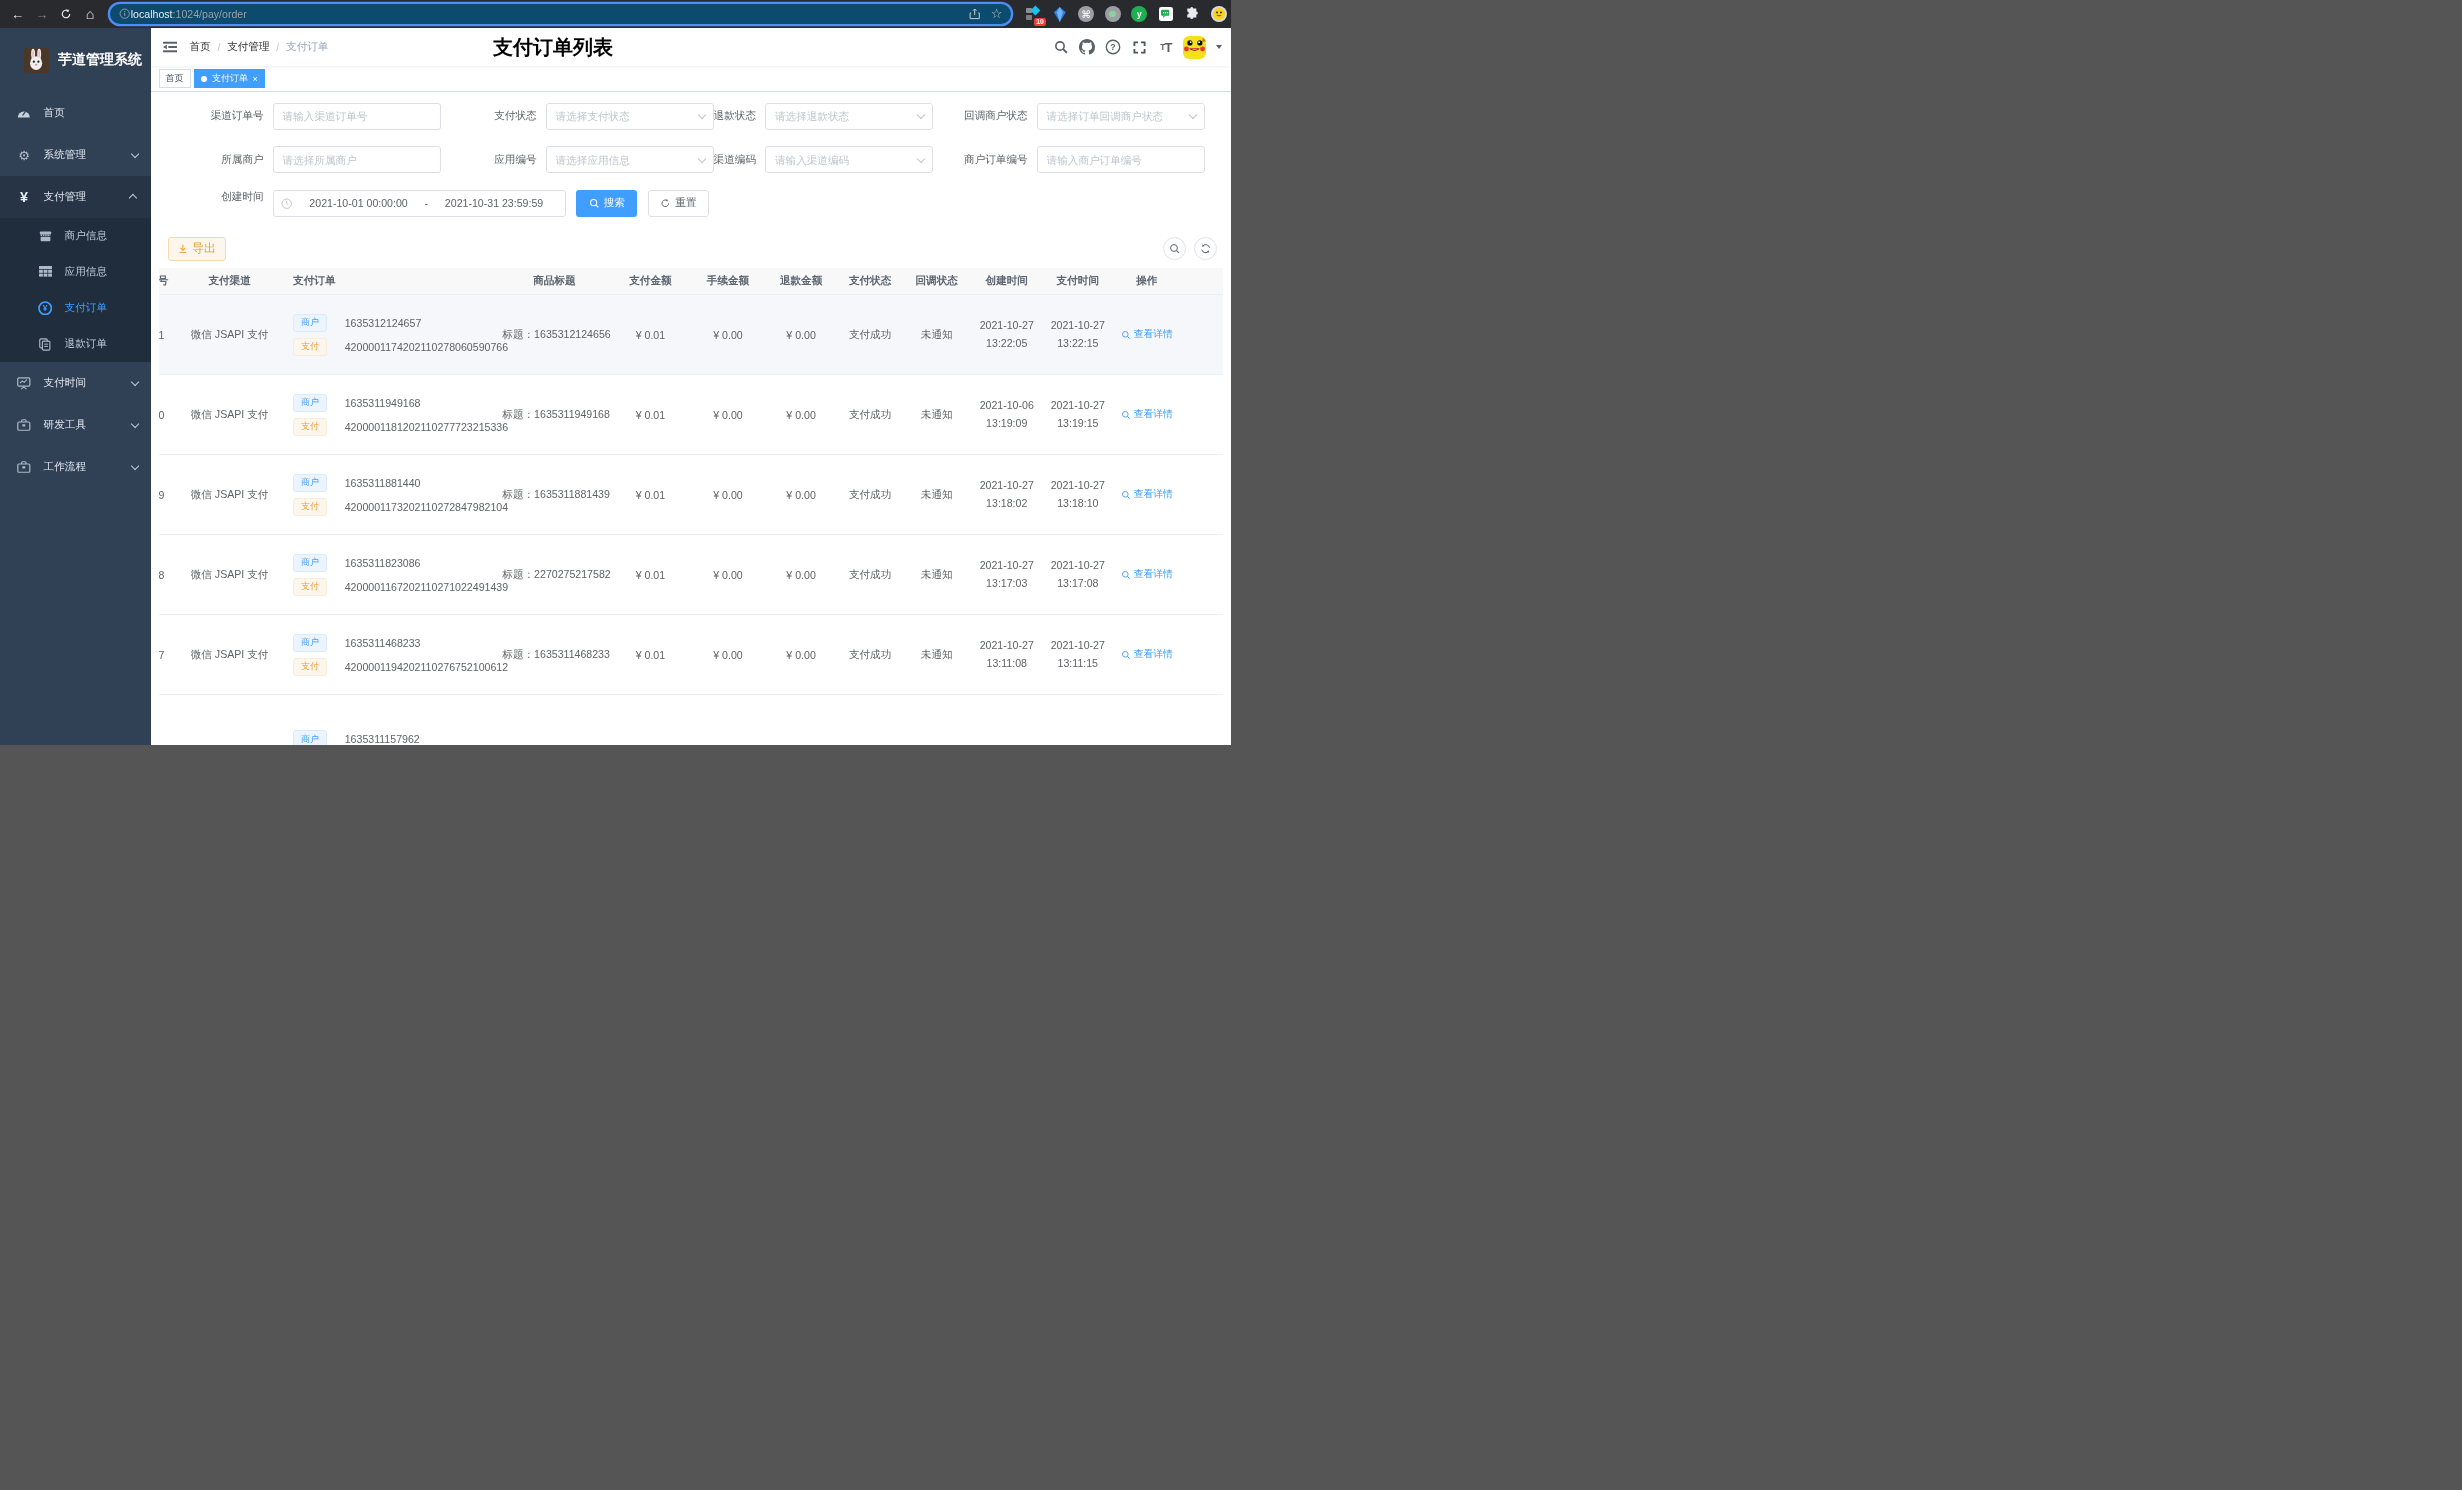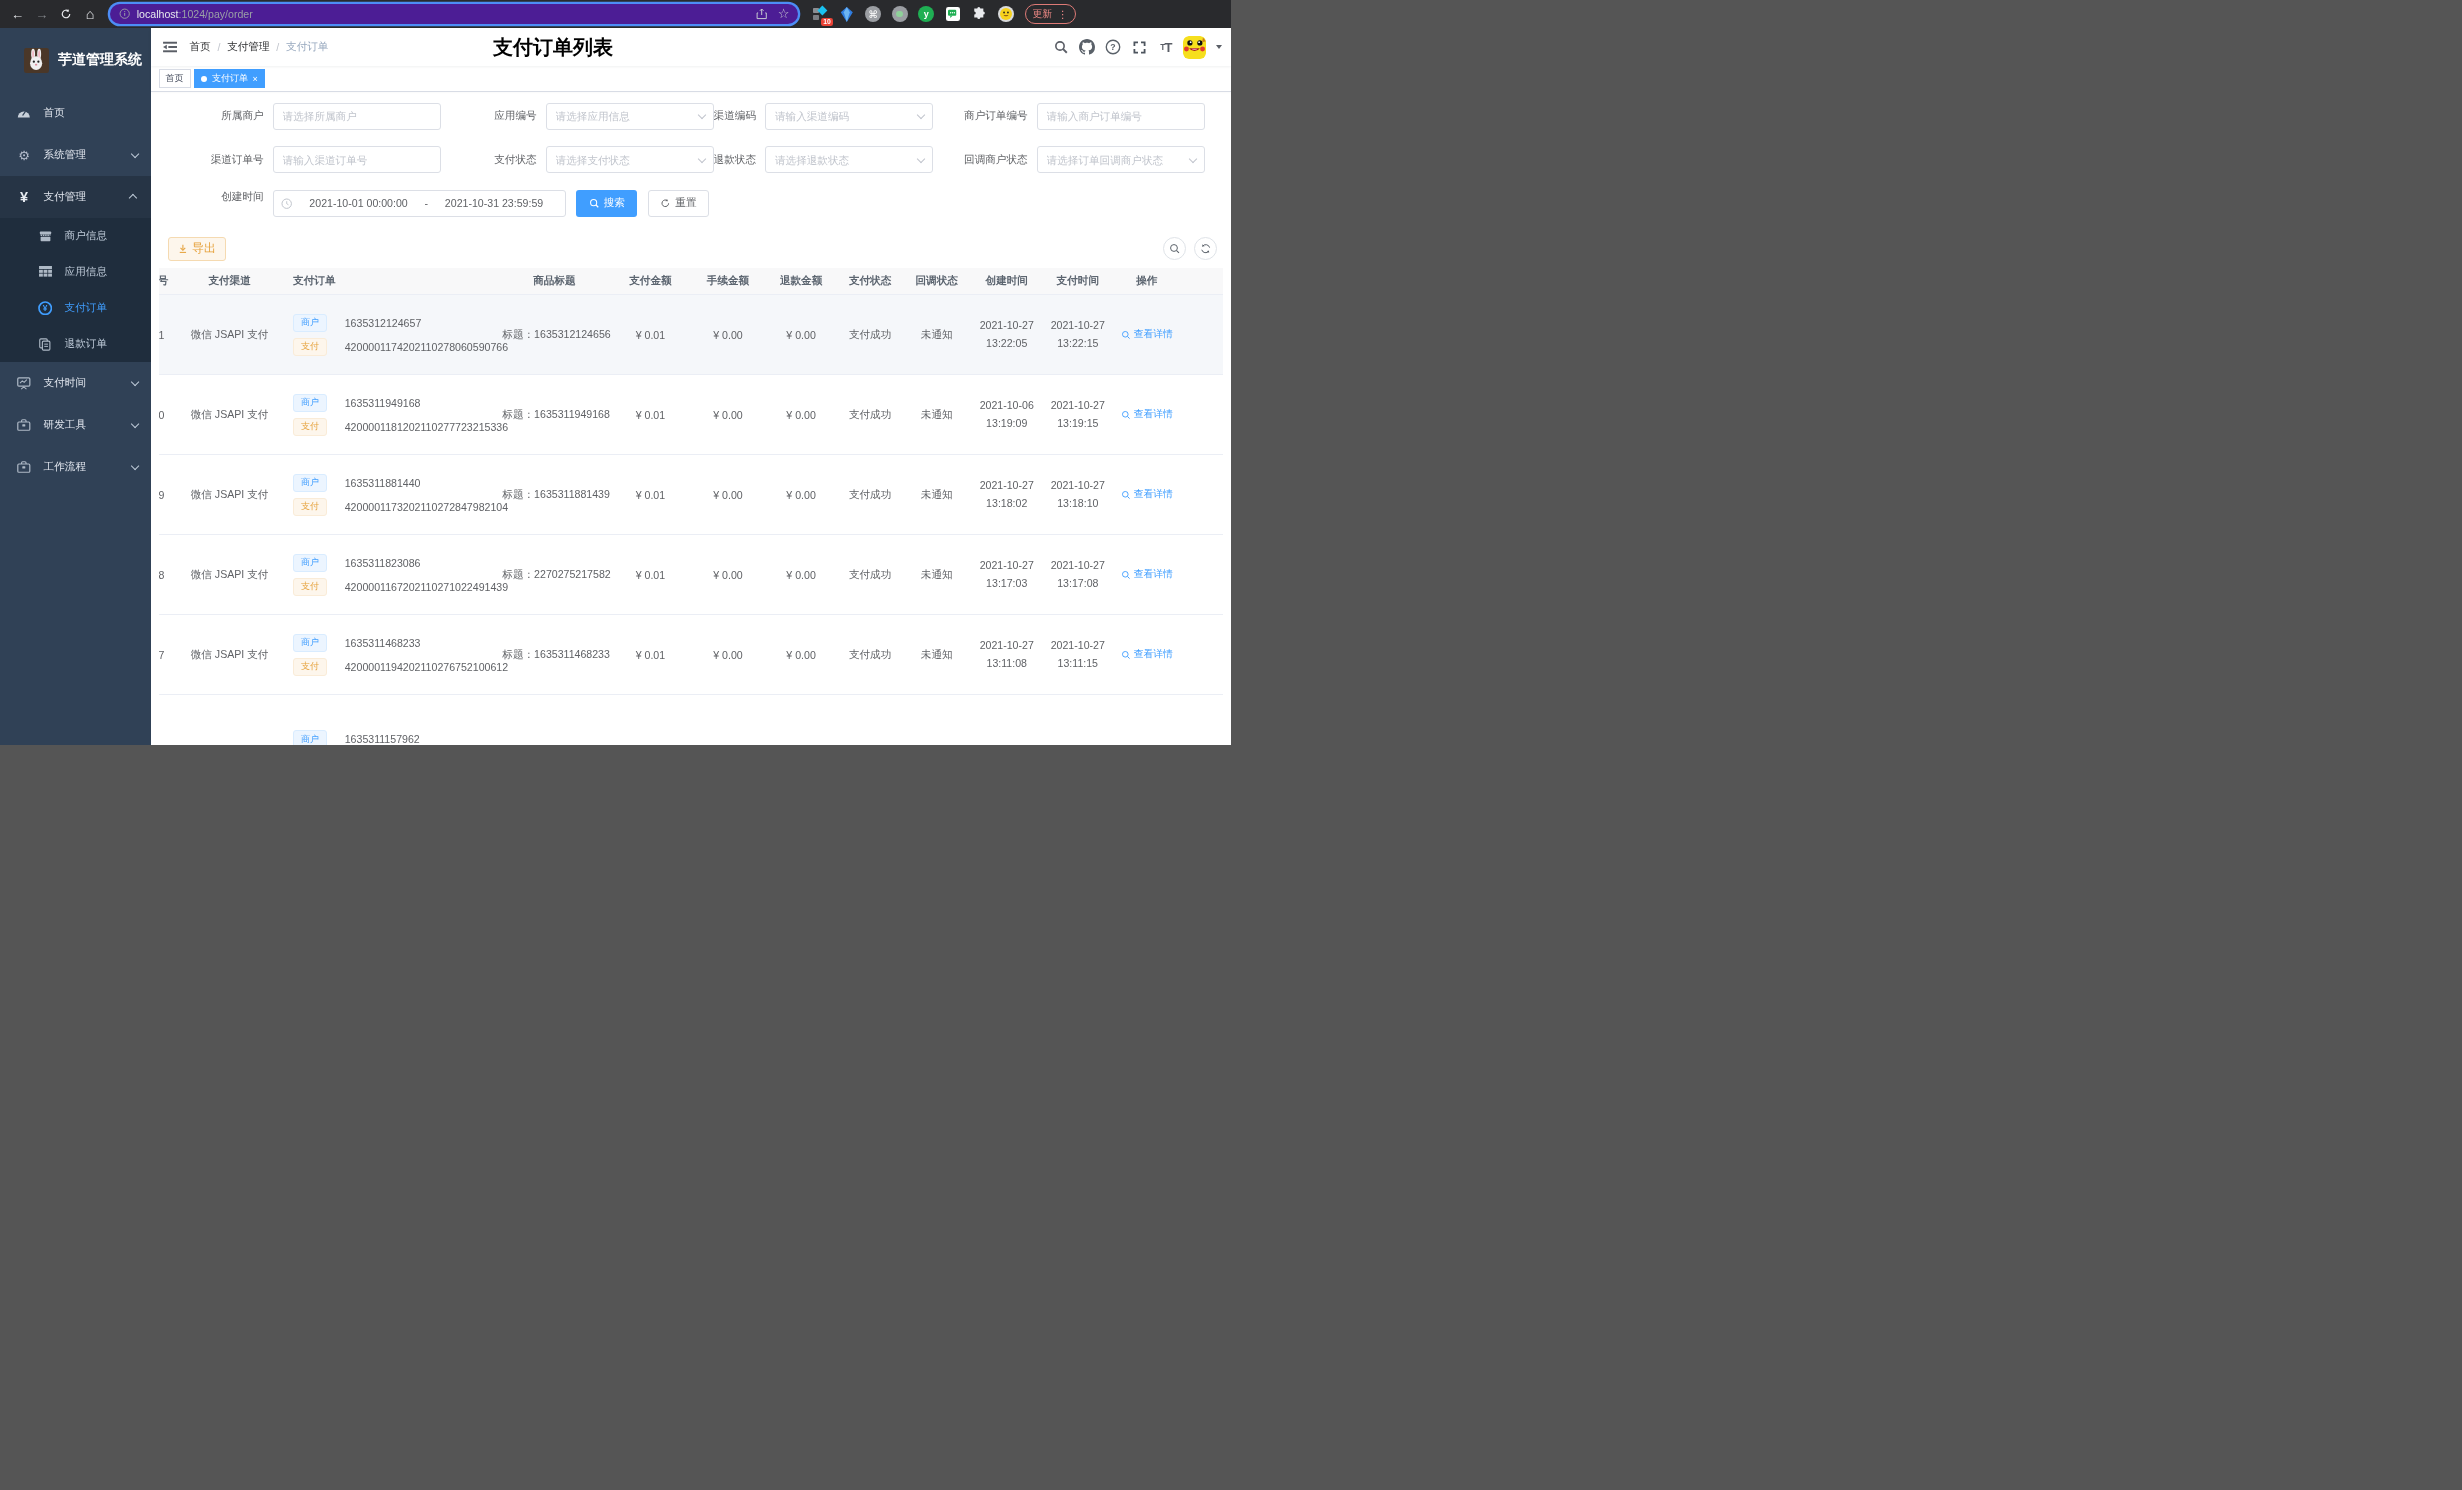--- a/index.html
+++ b/index.html
@@ -5,22 +5,22 @@
   html,body{margin:0;padding:0;background:#555;}
   *{box-sizing:border-box;}
   .screen{width:1231px;height:745px;overflow:hidden;position:relative;background:#fff;
           font-family:"Liberation Sans","DejaVu Sans",sans-serif;}
 
   
   .browser-bar{height:28px;background:#292a2d;display:flex;align-items:center;padding:0 7.6px;}
   .nav-btn{width:19.7px;height:19.7px;display:flex;align-items:center;justify-content:center;
            color:#e8eaed;font-size:13px;flex:none;margin-right:4.5px;}
   .nav-btn.disabled{color:#84878c;}
-  .url-bar{flex:none;width:688px;height:20.4px;margin-left:6px;border-radius:11.4px;background:#4c1d95;
-           box-shadow:0 0 0 2.3px #4d8df6;display:flex;align-items:center;padding:0 9px;gap:6px;
+  .url-bar{flex:none;width:901px;height:20.4px;margin-left:6px;border-radius:11.4px;background:#0c4a6e;
+           box-shadow:0 0 0 2.3px #4d8df6;display:flex;align-items:center;padding:0 9px;
            color:#9aa0a6;font-size:10.6px;}
   .url-host{color:#e8eaed;}
   .url-right{margin-left:auto;display:flex;align-items:center;gap:10.6px;color:#c7cbd1;}
   .ext-row{display:flex;align-items:center;margin-left:13.6px;gap:9.8px;}
   .ext{width:16.7px;height:16.7px;flex:none;display:flex;align-items:center;justify-content:center;position:relative;}
   .ext-badge{position:absolute;right:-4.5px;bottom:-3.8px;background:#e94235;color:#fff;font-size:6.8px;
              border-radius:2.3px;padding:0.8px 2.3px;line-height:1;font-weight:700;}
   .ext-sq1{position:absolute;left:1.5px;top:2.3px;width:5.3px;height:5.3px;background:#8b8e93;border-radius:0.8px;}
   .ext-sq2{position:absolute;left:1.5px;top:9px;width:5.3px;height:5.3px;background:#7b7e83;border-radius:0.8px;}
   .ext-diamond{position:absolute;left:6.8px;top:1.5px;width:6.8px;height:6.8px;background:#19c2f1;transform:rotate(45deg);}
@@ -427,20 +427,50 @@
           <span>支付订单</span>
           <span class="tab-close">×</span>
         </div>
       </div>
 
       <div class="content">
 
         <form class="filters">
           <div class="filter-row">
             <div class="f-item w1">
+              <label class="f-label">渠道订单号</label>
+              <div class="ctl">
+                <input placeholder="请输入渠道订单号" style="">
+              </div>
+            </div>
+            <div class="f-item w2">
+              <label class="f-label">支付状态</label>
+              <div class="ctl select">
+                <input readonly="" placeholder="请选择支付状态" style="">
+                <span class="chev-in"></span>
+              </div>
+            </div>
+            <div class="f-item w3">
+              <label class="f-label">退款状态</label>
+              <div class="ctl select">
+                <input readonly="" placeholder="请选择退款状态" style="">
+                <span class="chev-in"></span>
+              </div>
+            </div>
+            <div class="f-item w4">
+              <label class="f-label">回调商户状态</label>
+              <div class="ctl select">
+                <input readonly="" placeholder="请选择订单回调商户状态" style="">
+                <span class="chev-in"></span>
+              </div>
+            </div>
+          </div>
+
+          <div class="filter-row">
+            <div class="f-item w1">
               <label class="f-label">所属商户</label>
               <div class="ctl">
                 <input placeholder="请选择所属商户" style="">
               </div>
             </div>
             <div class="f-item w2">
               <label class="f-label">应用编号</label>
               <div class="ctl select">
                 <input readonly="" placeholder="请选择应用信息" style="">
                 <span class="chev-in"></span>
@@ -450,50 +480,20 @@
               <label class="f-label">渠道编码</label>
               <div class="ctl select">
                 <input readonly="" placeholder="请输入渠道编码" style="">
                 <span class="chev-in"></span>
               </div>
             </div>
             <div class="f-item w4">
               <label class="f-label">商户订单编号</label>
               <div class="ctl">
                 <input placeholder="请输入商户订单编号" style="">
-              </div>
-            </div>
-          </div>
-
-          <div class="filter-row">
-            <div class="f-item w1">
-              <label class="f-label">渠道订单号</label>
-              <div class="ctl">
-                <input placeholder="请输入渠道订单号" style="">
-              </div>
-            </div>
-            <div class="f-item w2">
-              <label class="f-label">支付状态</label>
-              <div class="ctl select">
-                <input readonly="" placeholder="请选择支付状态" style="">
-                <span class="chev-in"></span>
-              </div>
-            </div>
-            <div class="f-item w3">
-              <label class="f-label">退款状态</label>
-              <div class="ctl select">
-                <input readonly="" placeholder="请选择退款状态" style="">
-                <span class="chev-in"></span>
-              </div>
-            </div>
-            <div class="f-item w4">
-              <label class="f-label">回调商户状态</label>
-              <div class="ctl select">
-                <input readonly="" placeholder="请选择订单回调商户状态" style="">
-                <span class="chev-in"></span>
               </div>
             </div>
           </div>
 
           <div class="filter-row">
             <label class="f-label-fixed">创建时间</label>
             <div class="date-ctl">
               <span class="dc-icon">
                 <svg width="11.4" height="11.4" viewBox="0 0 16 16">
                     <circle cx="8" cy="8" r="6.6" fill="none" stroke="#c0c4cc" stroke-width="1.4"></circle>

